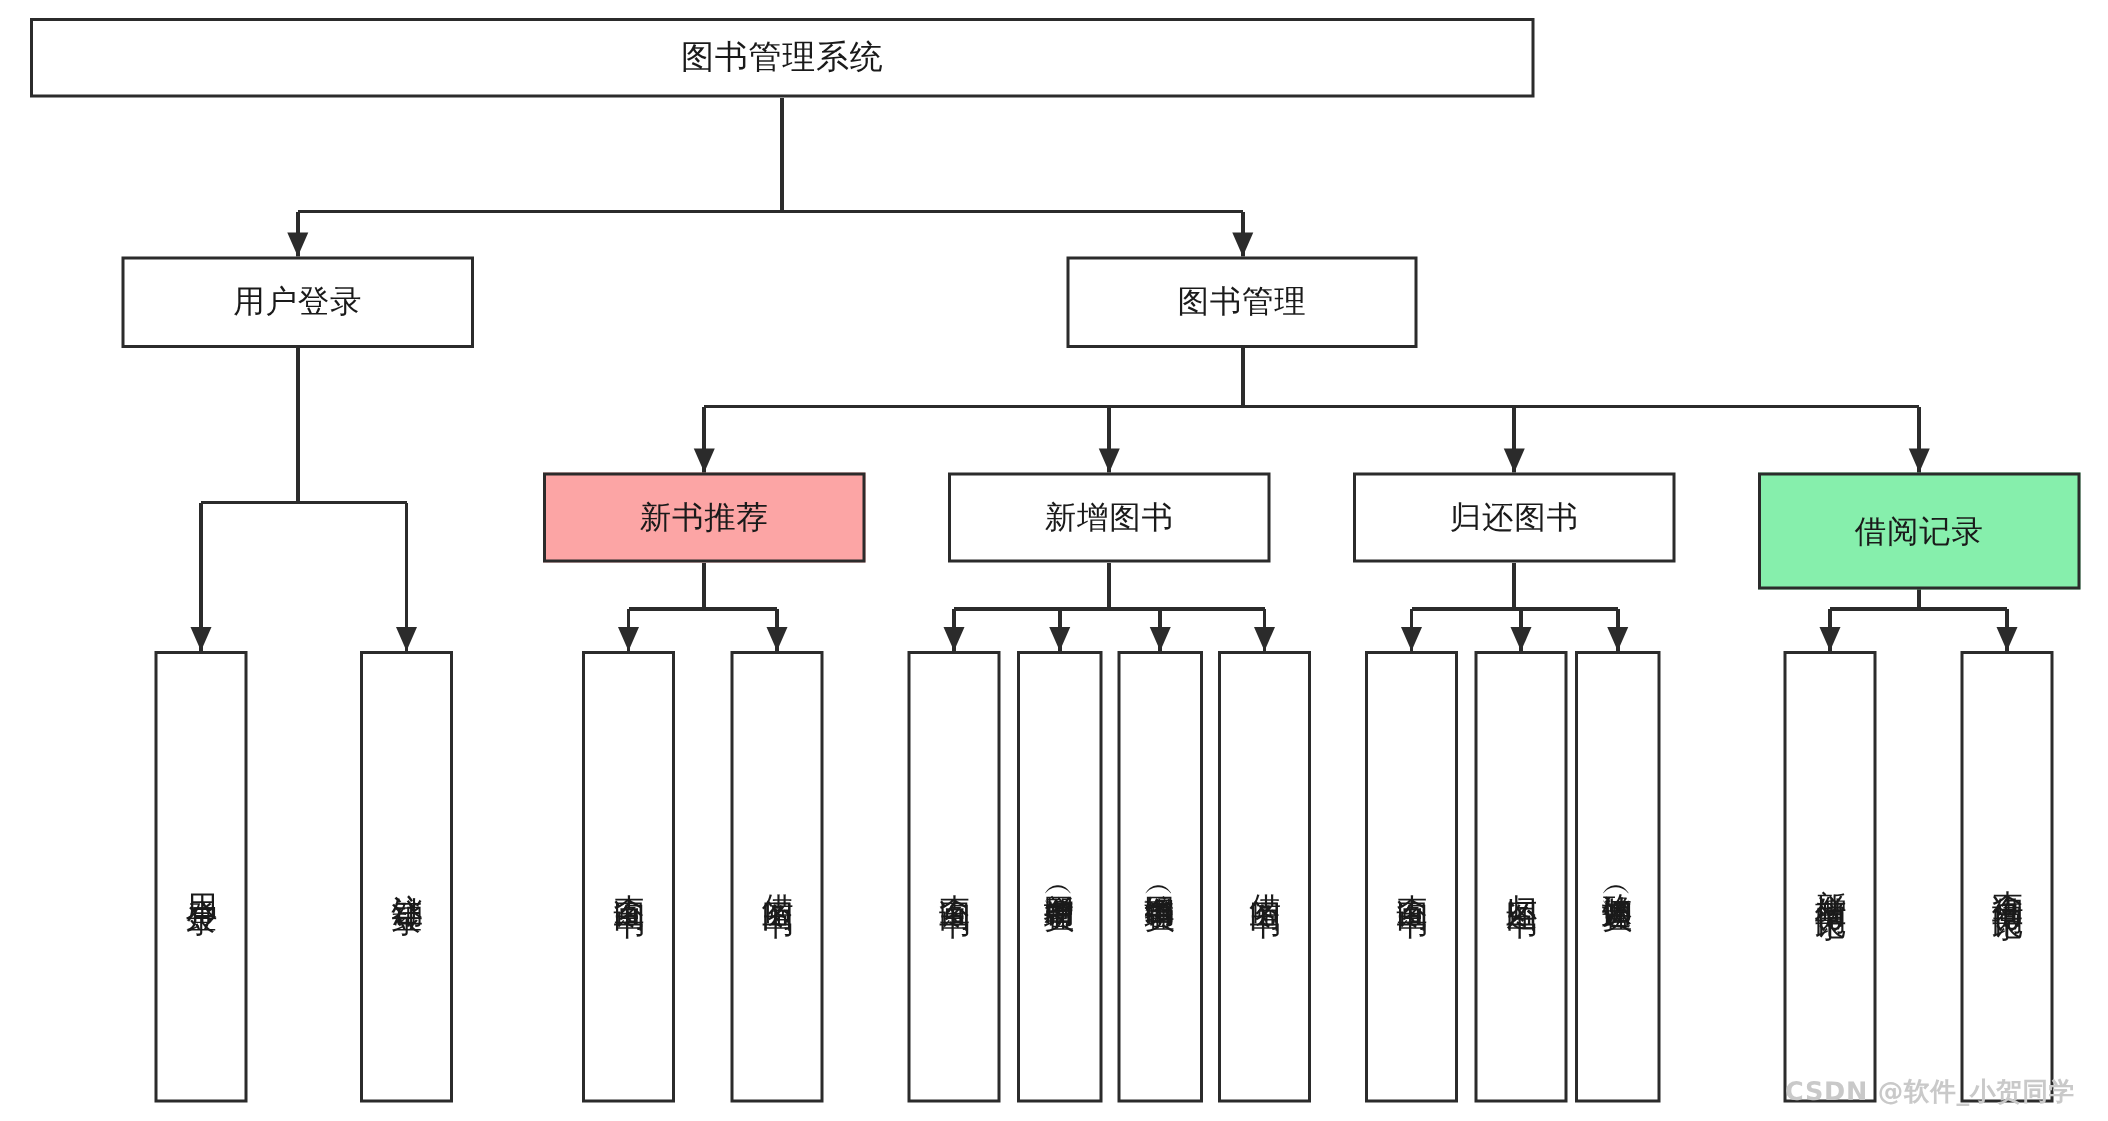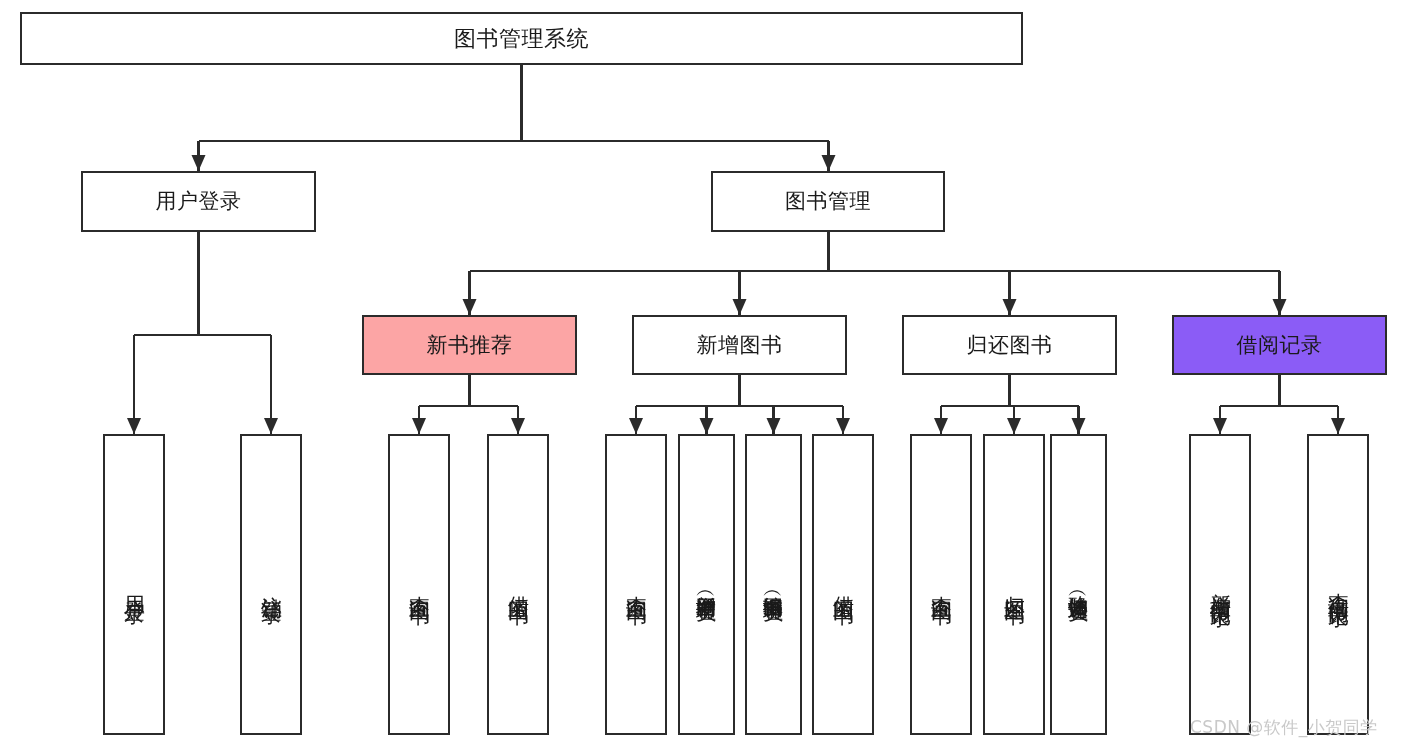--- a/index.html
+++ b/index.html
@@ -148,21 +148,21 @@
       </div>
       <div class="node h" style="left: 362px; top: 315px; width: 215px; height: 60px; border-color: rgb(43, 43, 43); background: #fca5a5; color: rgb(26, 26, 26);">
         <span class="node-label">新书推荐</span>
       </div>
       <div class="node h" style="left: 632px; top: 315px; width: 215px; height: 60px; border-color: rgb(43, 43, 43); background: rgb(255, 255, 255); color: rgb(26, 26, 26);">
         <span class="node-label">新增图书</span>
       </div>
       <div class="node h" style="left: 902px; top: 315px; width: 215px; height: 60px; border-color: rgb(43, 43, 43); background: rgb(255, 255, 255); color: rgb(26, 26, 26);">
         <span class="node-label">归还图书</span>
       </div>
-      <div class="node h" style="left: 1172px; top: 315px; width: 215px; height: 60px; border-color: rgb(43, 43, 43); background: #8b5cf6; color: rgb(26, 26, 26);">
+      <div class="node h" style="left: 1172px; top: 315px; width: 215px; height: 78px; border-color: rgb(43, 43, 43); background: #86efac; color: rgb(26, 26, 26);">
         <span class="node-label">借阅记录</span>
       </div>
       <div class="node v" style="left: 103px; top: 434px; width: 62px; height: 301px; border-color: rgb(43, 43, 43); background: rgb(255, 255, 255); color: rgb(26, 26, 26);">
         <span class="node-label">用户登录</span>
       </div>
       <div class="node v" style="left: 240px; top: 434px; width: 62px; height: 301px; border-color: rgb(43, 43, 43); background: rgb(255, 255, 255); color: rgb(26, 26, 26);">
         <span class="node-label">注销登录</span>
       </div>
       <div class="node v" style="left: 388px; top: 434px; width: 62px; height: 301px; border-color: rgb(43, 43, 43); background: rgb(255, 255, 255); color: rgb(26, 26, 26);">
         <span class="node-label">查询图书</span>
@@ -191,14 +191,14 @@
       <div class="node v tall" style="left: 1050px; top: 434px; width: 57px; height: 301px; border-color: rgb(43, 43, 43); background: rgb(255, 255, 255); color: rgb(26, 26, 26);">
         <span class="node-label">确认归还（管理员）</span>
       </div>
       <div class="node v" style="left: 1189px; top: 434px; width: 62px; height: 301px; border-color: rgb(43, 43, 43); background: rgb(255, 255, 255); color: rgb(26, 26, 26);">
         <span class="node-label">新增借阅记录</span>
       </div>
       <div class="node v" style="left: 1307px; top: 434px; width: 62px; height: 301px; border-color: rgb(43, 43, 43); background: rgb(255, 255, 255); color: rgb(26, 26, 26);">
         <span class="node-label">查询借阅记录</span>
       </div>
     </div>
-  <div class="watermark" style="left: 1190px; top: 716px; color: rgb(201, 201, 201);">CSDN @软件_小贺同学</div>
+  <div class="watermark" style="left: 1190px; top: 716px; color: rgb(201, 201, 201); font-weight: bold;">CSDN @软件_小贺同学</div>
 </div>
 
 </body></html>

